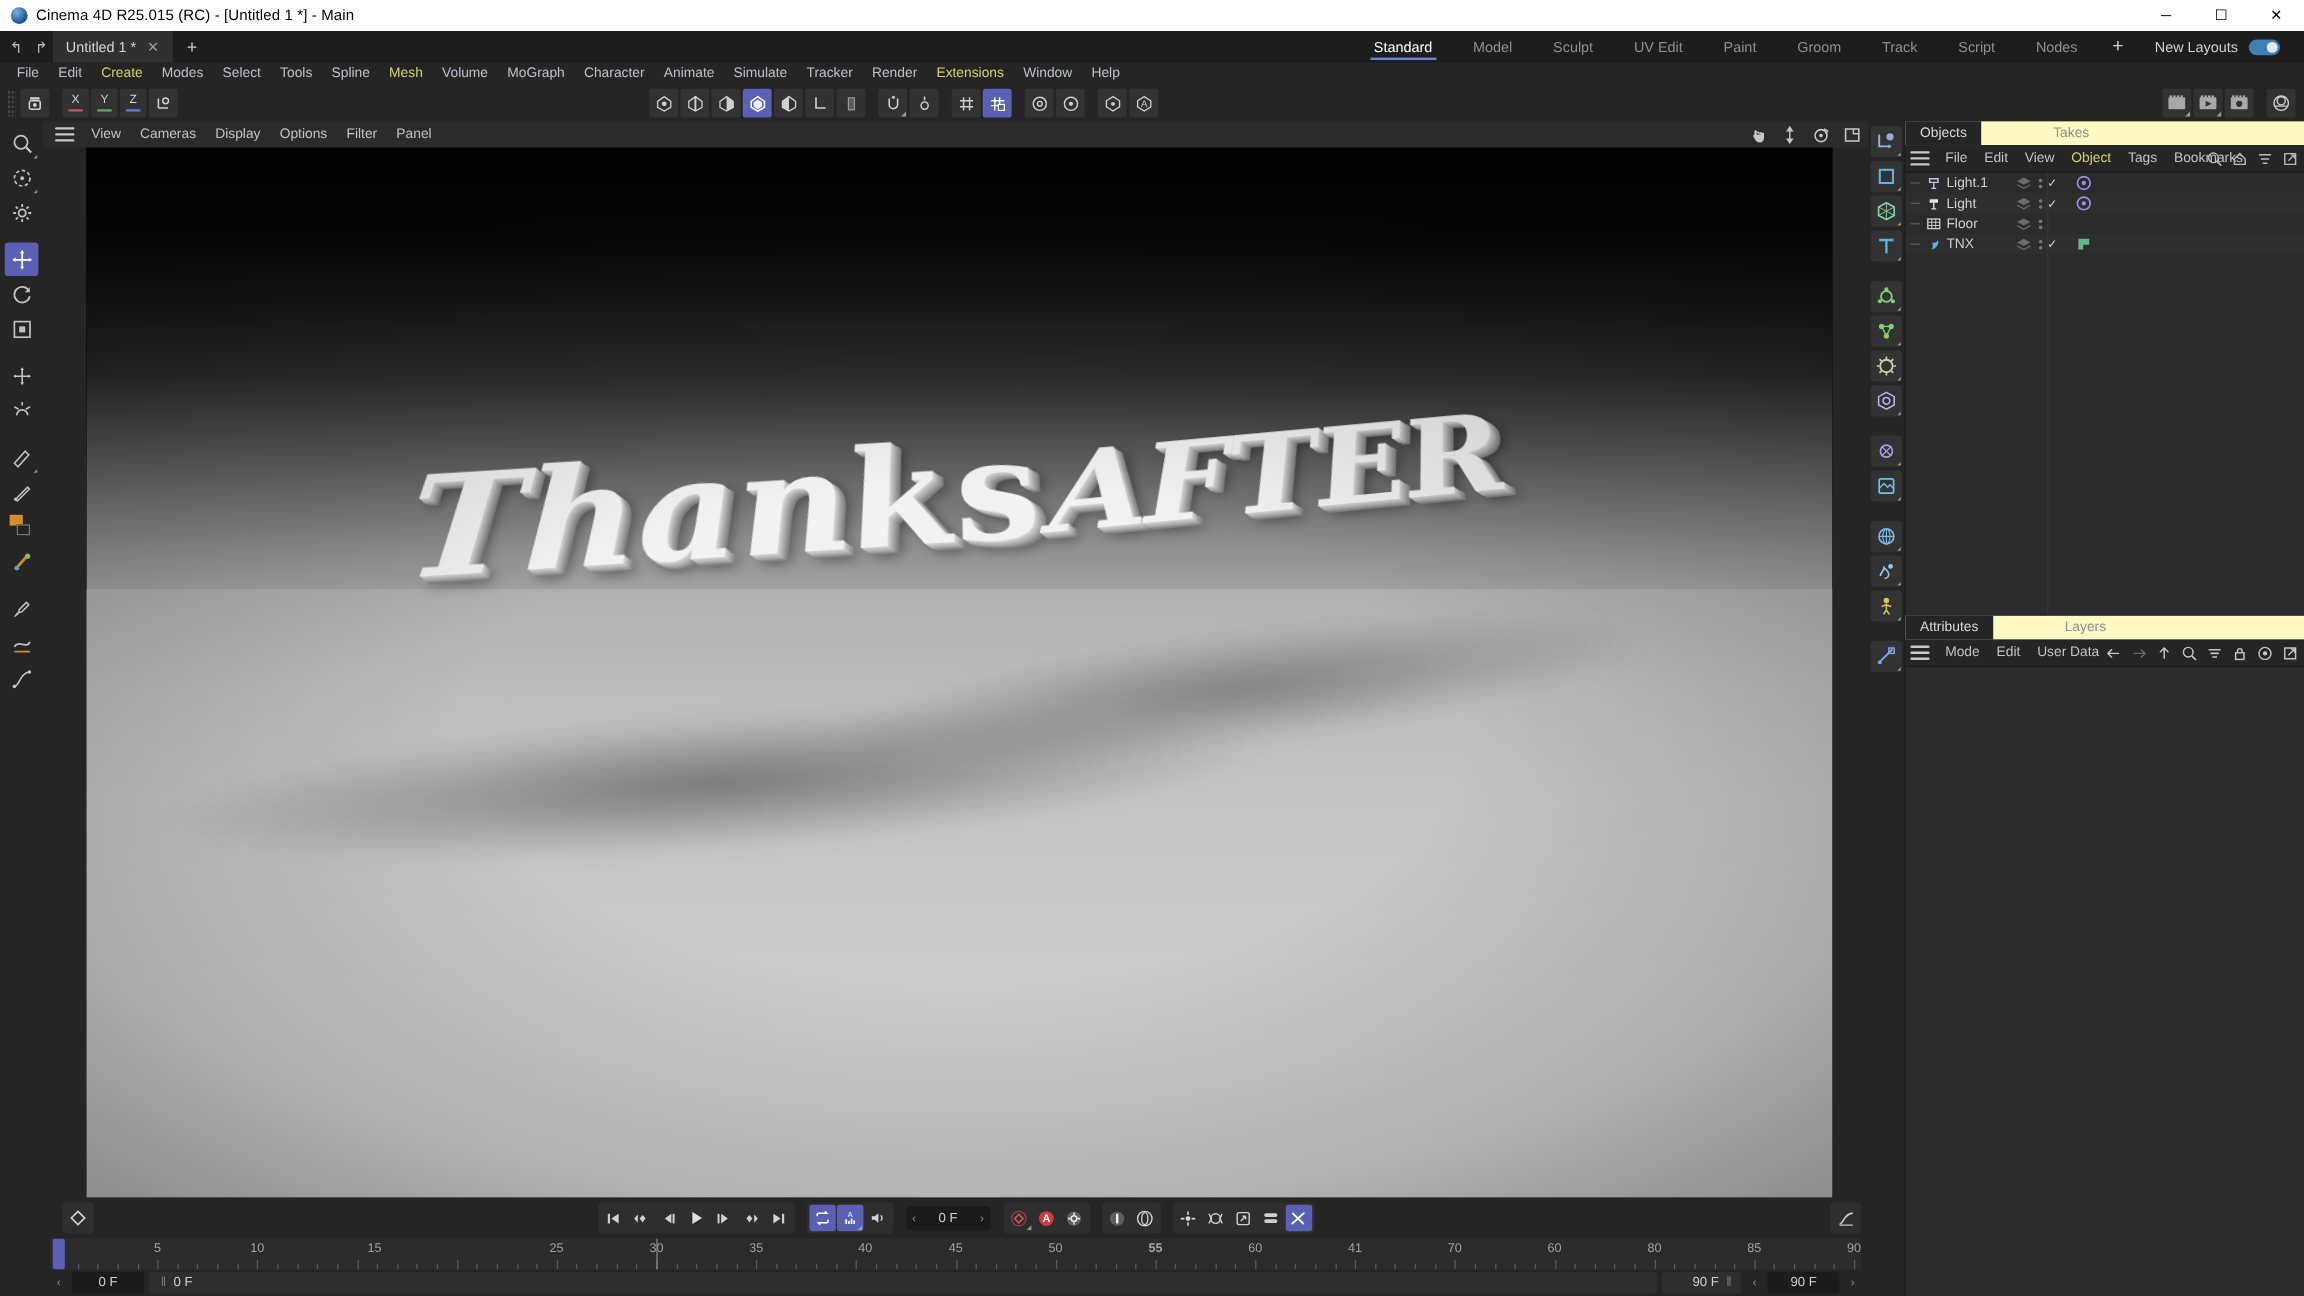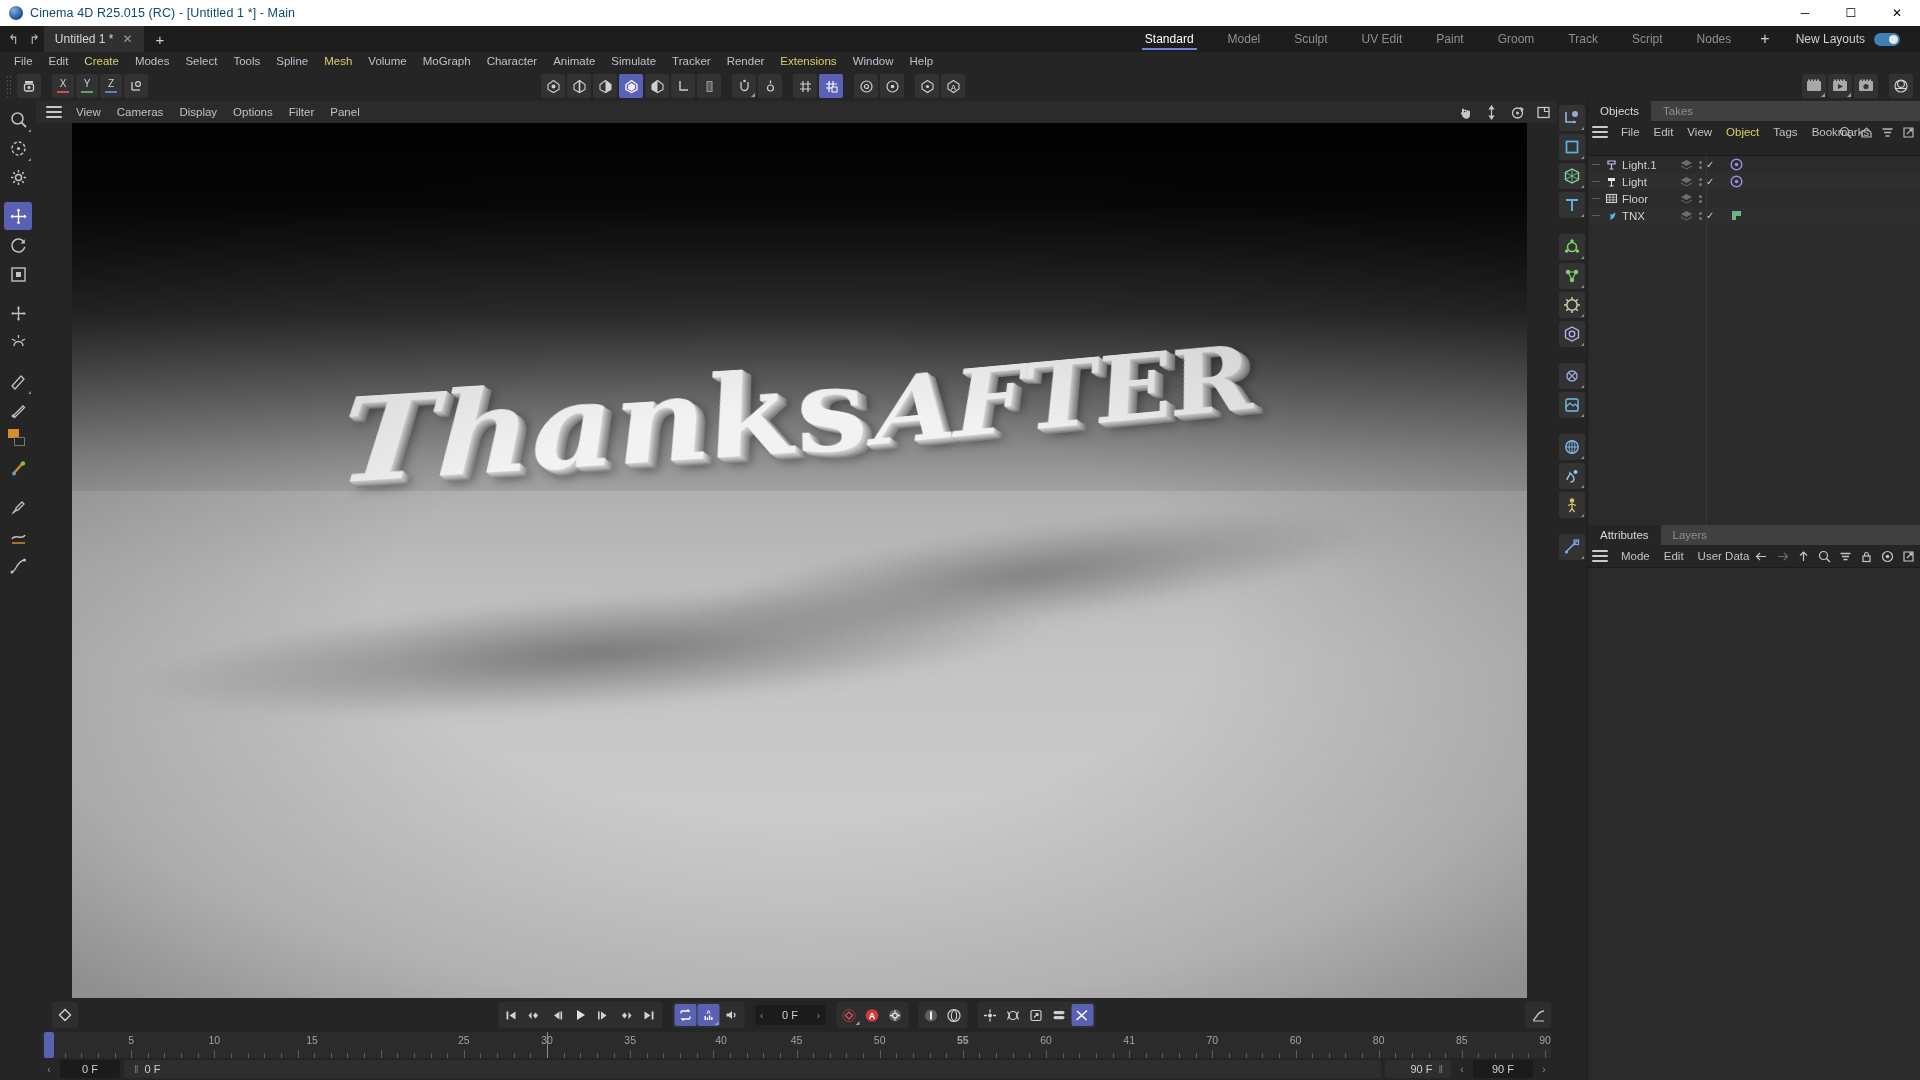--- a/index.html
+++ b/index.html
@@ -6,21 +6,21 @@
   html,body { width:1920px; height:1080px; overflow:hidden; background:#1e1e1e;
     font-family:"Liberation Sans", sans-serif; }
   body { -webkit-font-smoothing:antialiased; }
 
   
   #titlebar { height:26px; background:#ffffff; display:flex; align-items:center;
     position:relative; }
   #titlebar .c4d-logo { width:14px; height:14px; border-radius:50%;
     background:radial-gradient(circle at 35% 30%, #7fb2e5, #1b4f8a 70%);
     margin:0 7px 0 9px; flex:none; }
-  #titlebar .title-text { font-size:12.5px; color:#0c4a6e; letter-spacing:.1px; }
+  #titlebar .title-text { font-size:12.5px; color:#000000; letter-spacing:.1px; }
   #titlebar .wbtns { position:absolute; right:0; top:0; height:26px; display:flex; }
   #titlebar .wbtn { width:46px; height:26px; display:flex; align-items:center;
     justify-content:center; color:#000; font-size:12px; }
 
   
   #app { height:1054px; background:#252525; display:flex; flex-direction:column;
     position:relative; }
 
   
   #toprow { height:26px; background:#1d1d1d; display:flex; align-items:stretch;
@@ -178,32 +178,32 @@
     flex-direction:column; align-items:center; gap:3px; }
   .rbtn { width:26px; height:26px; border-radius:3px; background:#333;
     display:flex; align-items:center; justify-content:center; position:relative; }
   .rbtn .sub { position:absolute; right:1px; bottom:1px; width:0; height:0;
     border-left:3px solid transparent; border-bottom:3px solid #8d8d8d; }
   .rgap { height:10px; }
 
   
   #dock { width:333px; background:#252525; display:flex; flex-direction:column;
     border-left:1px solid #1b1b1b; }
-  .pane-tabs { height:20px; display:flex; align-items:stretch; background:#404040; }
+  .pane-tabs { height:20px; display:flex; align-items:stretch; background:#fef9c3;gap:48px; }
   .ptab { padding:0 12px; display:flex; align-items:center; font-size:11.5px;
     color:#8f8f8f; }
   .ptab.active { color:#d8d8d8; background:#252525; }
   .pane-menu { height:22px; display:flex; align-items:center; position:relative;
     background:#252525; }
   .pmi { font-size:11.5px; color:#c2c2c2; padding:0 7px; }
   .pmi.hl { color:#d5d16a; }
   .pane-menu .pm-right { position:absolute; right:5px; display:flex; gap:8px;
     align-items:center; color:#b9b9b9; font-size:12px; }
   #objlist { flex:0 0 370px; background:#2b2b2b; border-top:1px solid #1b1b1b;
-    position:relative;margin-top:12px; }
+    position:relative; }
   .obj-col { position:absolute; top:0; bottom:0; left:118px; width:1px; background:#383838; }
   .obj-row { height:17px; display:flex; align-items:center; font-size:11.5px;
     color:#cfcfcf; padding-left:4px; gap:4px; }
   .obj-row:nth-child(odd) { background:#2e2e2e; }
   .obj-dash { width:8px; height:1px; background:#5c5c5c; }
   .obj-ic { width:14px; height:14px; display:flex; align-items:center;
     justify-content:center; }
   .obj-name { min-width:54px; }
   .obj-dots { display:flex; flex-direction:column; gap:2px; margin-left:2px; }
   .obj-dots i { width:3px; height:3px; border-radius:50%; background:#777; display:block; }

